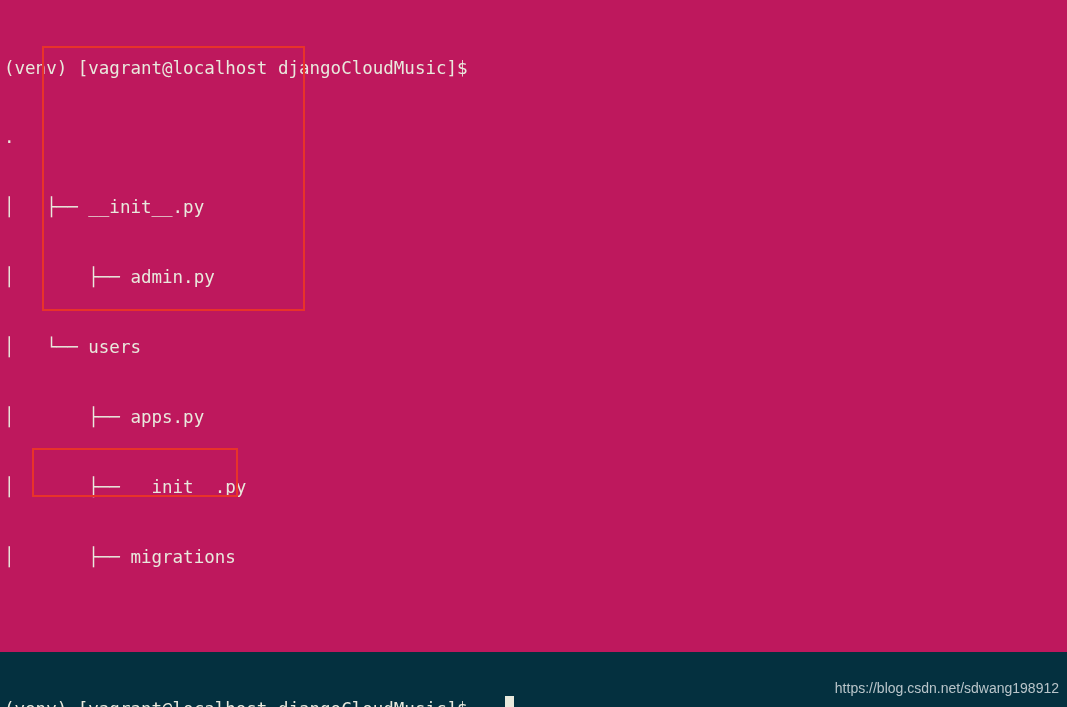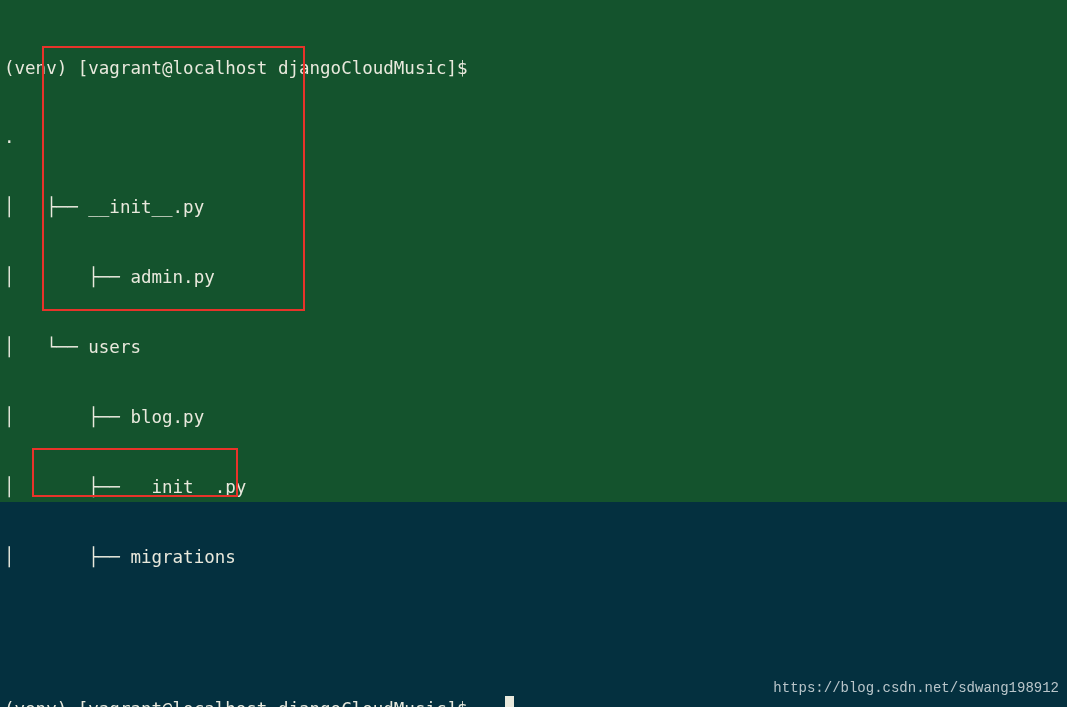--- a/index.html
+++ b/index.html
@@ -10,22 +10,22 @@
   body {
     width: 1067px;
     height: 707px;
     overflow: hidden;
     font-family: "DejaVu Sans Mono", monospace;
   }
 
   #terminal {
     position: relative;
     width: 1067px;
-    height: 502px;
-    background: #14532d;
+    height: 652px;
+    background: #be185d;
     color: #e9e9dd;
     font-family: "DejaVu Sans Mono", monospace;
     font-size: 17.5px;
     line-height: 23.3px;
     letter-spacing: 0px;
   }
 
   .lines {
     position: absolute;
     left: 0;
@@ -48,21 +48,21 @@
     pointer-events: none;
   }
   #hl-apps  { left: 42px;  top: 46px;  width: 263px; height: 265px; }
   #hl-ext   { left: 32px;  top: 448px; width: 206px; height: 49px;  }
 
   
   #watermark {
     position: absolute;
     right: 8px;
     top: 677px;
-    font-family: Liberation Mono, monospace;
+    font-family: Liberation Sans, sans-serif;
     font-size: 14px;
     color: #c9d2d6;
     opacity: 0.92;
     white-space: pre;
   }
 
   
   #bottom-prompt {
     position: absolute;
     left: 4px;
@@ -86,21 +86,21 @@
 <body>
 
 <div id="terminal">
 
   <div class="lines">
     <div class="line">(venv) [vagrant@localhost djangoCloudMusic]$</div>
     <div class="line">.</div>
     <div class="line">│   ├── __init__.py</div>
     <div class="line">│       ├── admin.py</div>
     <div class="line">│   └── users</div>
-    <div class="line">│       ├── blog.py</div>
+    <div class="line">│       ├── apps.py</div>
     <div class="line">│       ├── __init__.py</div>
     <div class="line">│       ├── migrations</div>
     
     
     
     
     
     
     
     

